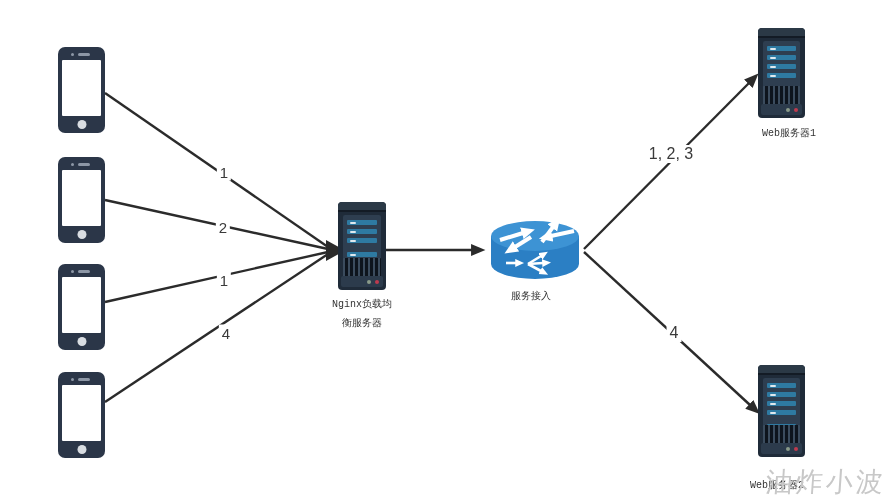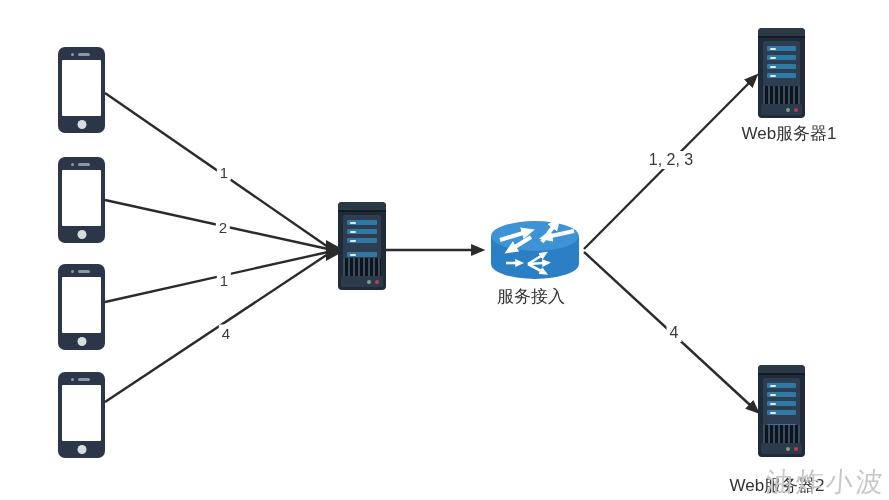--- a/index.html
+++ b/index.html
@@ -23,21 +23,21 @@
   .srv-bar{position:relative;height:5px;background:#2e7aa2;border-radius:1px;margin-bottom:4px;}
   .srv-bar::before{content:"";position:absolute;left:3px;top:1.5px;width:6px;height:2px;background:#dfe9ee;border-radius:1px;}
   .srv-bar.srv-bar-gap{margin-top:9px;}
   .srv-vents{position:absolute;left:5px;right:5px;height:27px;background:repeating-linear-gradient(90deg,#3b4c5e 0 2px,#0d141d 2px 5px);border-radius:1px;}
   .srv-foot{position:absolute;left:3px;right:3px;bottom:3px;height:11px;background:#2c3b4c;border-radius:2px;}
   .led{position:absolute;top:3.5px;width:4px;height:4px;border-radius:50%;}
   .led-g{right:12px;background:#8a9a8a;}
   .led-r{right:4px;background:#bf3a4f;}
 
   
-  .node-label{position:absolute;color:#333333;font-size:17px;text-align:center;transform:translateX(-50%);white-space:nowrap;line-height:19px;}
+  .node-label{position:absolute;color:#333333;font-size:10px;text-align:center;transform:translateX(-50%);white-space:nowrap;line-height:19px;font-family:Liberation Mono, monospace;}
   .edge-label{position:absolute;color:#3a3a3a;font-size:15px;background:#ffffff;padding:0 3px;transform:translate(-50%,-50%);white-space:nowrap;}
   .watermark{position:absolute;right:3px;top:464px;font-size:27px;letter-spacing:3px;color:#c8c8c8;font-family:"DejaVu Serif", serif;transform:skewX(-4deg);white-space:nowrap;}
 
   .router-svg{position:absolute;left:487px;top:219px;}
 </style>
 </head>
 <body>
 
 <div class="stage">
 
@@ -148,22 +148,26 @@
     <div class="srv-foot">
       <span class="led led-g"></span>
       <span class="led led-r"></span>
     </div>
   </div>
 
   <div class="edge-label" style="left:224px;top:172px">1</div>
   <div class="edge-label" style="left:223px;top:227px">2</div>
   <div class="edge-label" style="left:224px;top:280px">1</div>
   <div class="edge-label" style="left:226px;top:333px">4</div>
-  <div class="edge-label" style="left:671px;top:160px;font-size:16px">1, 2, 3</div>
+  <div class="edge-label" style="left:671px;top:154px;font-size:16px">1, 2, 3</div>
   <div class="edge-label" style="left:674px;top:333px;font-size:16px">4</div>
 
+  <div class="node-label" style="left:362px;top:295px">
+    <div>Nginx负载均</div>
+    <div>衡服务器</div>
+  </div>
   <div class="node-label" style="left:531px;top:287px">服务接入</div>
   <div class="node-label" style="left:789px;top:124px">Web服务器1</div>
   <div class="node-label" style="left:777px;top:476px">Web服务器2</div>
 
   <div class="watermark">油炸小波</div>
 
 </div>
 
 </body></html>

